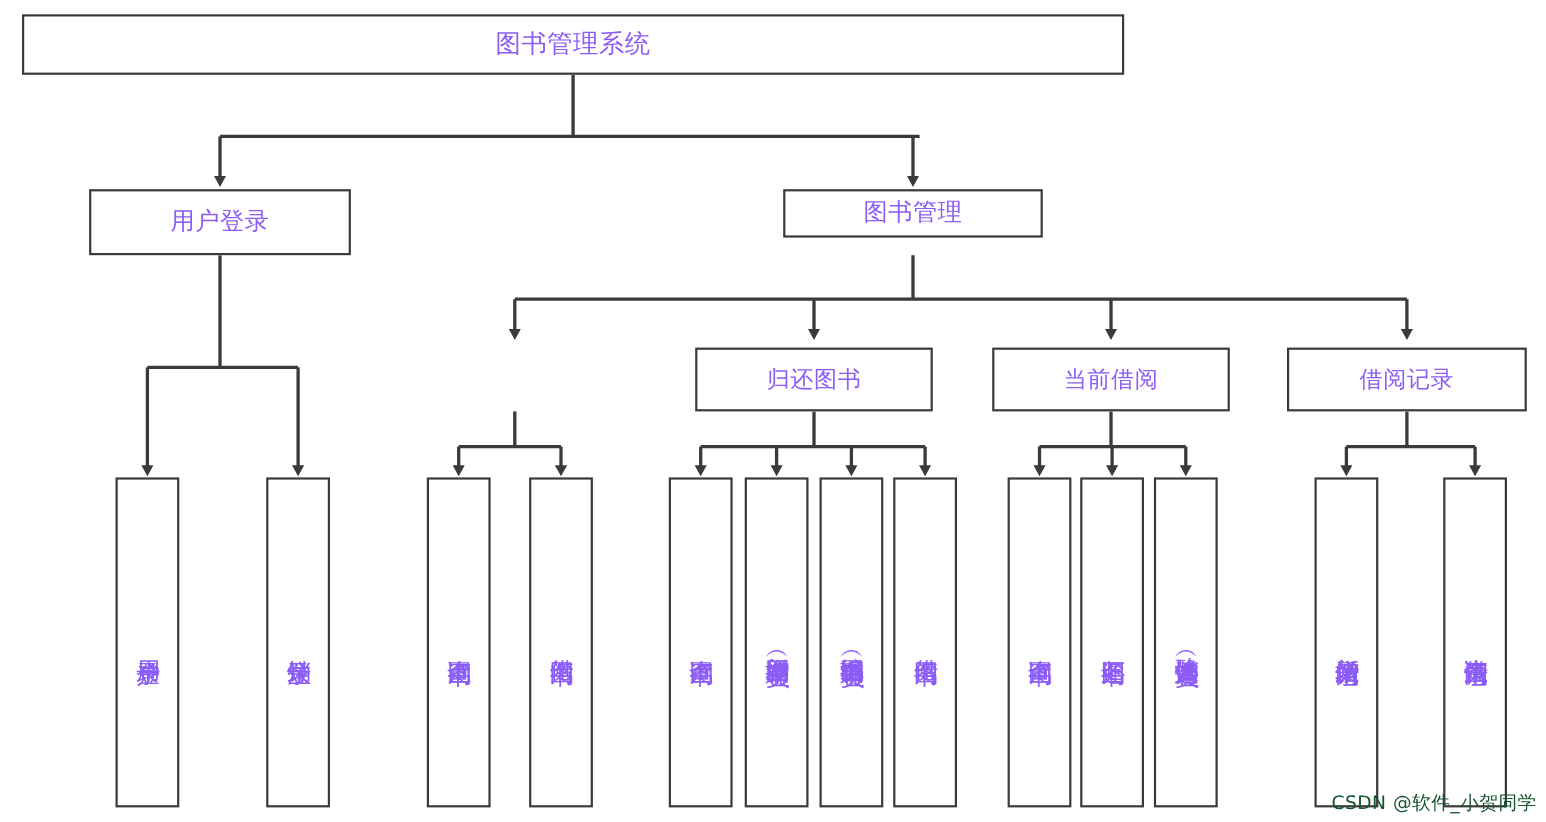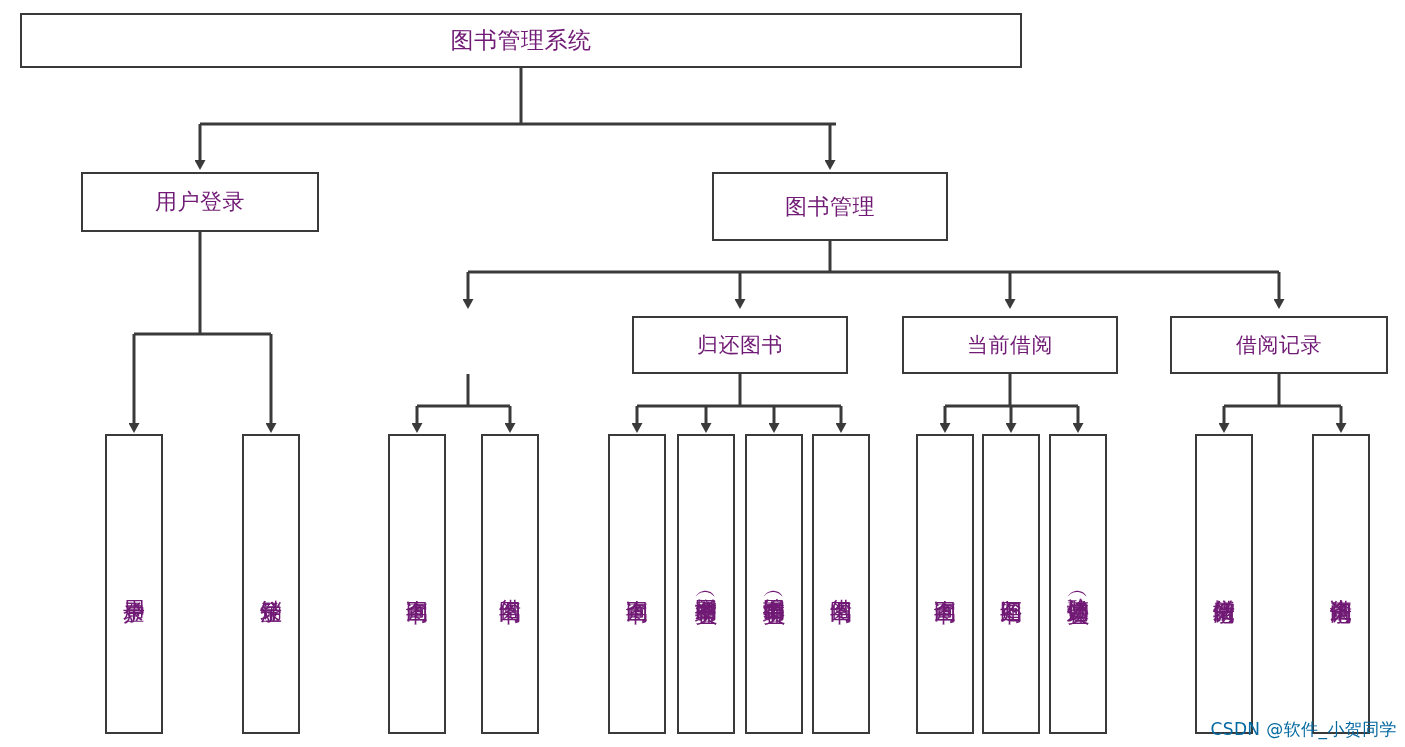--- a/index.html
+++ b/index.html
@@ -25,21 +25,21 @@
     height: 747px;
   }
   .node {
     position: absolute;
     box-sizing: border-box;
     border: 2.5px solid #3a3a3a;
     background: #ffffff;
     display: flex;
     align-items: center;
     justify-content: center;
-    color: #701a75;
+    color: #8b5cf6;
     z-index: 2;
   }
   .node-label {
     display: block;
     text-align: center;
     line-height: 1.18;
     letter-spacing: 0.5px;
   }
   .node.root .node-label { font-size: 23px; }
   .node.level1 .node-label { font-size: 22px; }
@@ -55,21 +55,21 @@
     line-height: 1.08;
     letter-spacing: 1px;
     white-space: nowrap;
     max-height: 270px;
   }
   #watermark {
     position: absolute;
     right: 8px;
     bottom: 6px;
     font-size: 17px;
-    color: #0369a1;
+    color: #14532d;
     white-space: nowrap;
     z-index: 3;
     letter-spacing: 0.4px;
   }
 </style>
 </head>
 <body>
 
 <div id="canvas">
 
@@ -123,21 +123,21 @@
     </g>
   </svg>
 
   <div class="node root" style="left:20px; top:13px; width:1002px; height:55px;">
     <span class="node-label">图书管理系统</span>
   </div>
 
   <div class="node level1" style="left:81px; top:172px; width:238px; height:60px;">
     <span class="node-label">用户登录</span>
   </div>
-  <div class="node level1" style="left:712px; top:172px; width:236px; height:69px;">
+  <div class="node level1" style="left:712px; top:172px; width:236px; height:44px;">
     <span class="node-label">图书管理</span>
   </div>
 
   <div class="node level2" style="left:632px; top:316px; width:216px; height:58px;">
     <span class="node-label">归还图书</span>
   </div>
   <div class="node level2" style="left:902px; top:316px; width:216px; height:58px;">
     <span class="node-label">当前借阅</span>
   </div>
   <div class="node level2" style="left:1170px; top:316px; width:218px; height:58px;">

